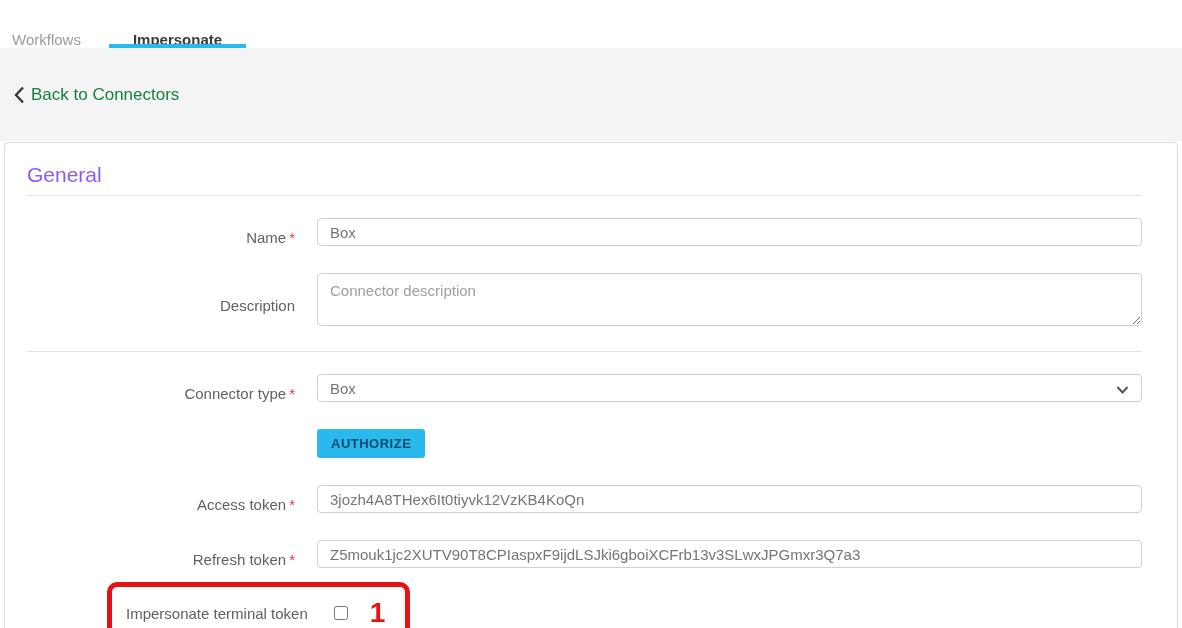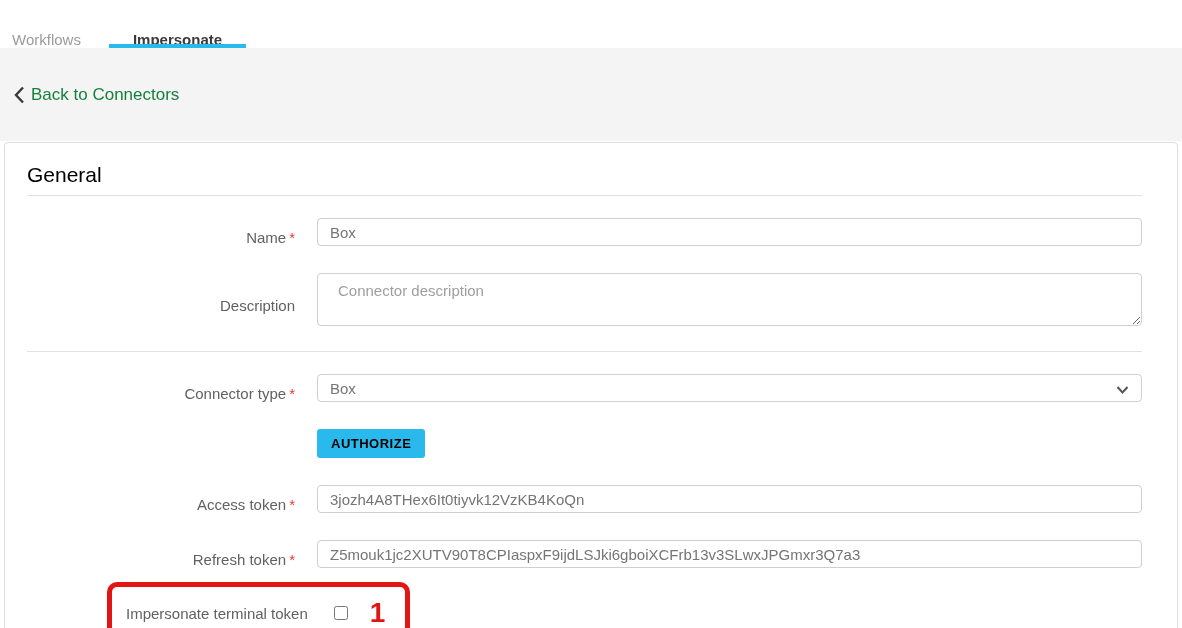--- a/index.html
+++ b/index.html
@@ -21,47 +21,47 @@
   .back-link { display:flex; align-items:center; margin-left:14px; cursor:pointer;
                text-decoration:none; }
   .back-chevron { width:11px; height:18px; margin-right:6px; display:inline-block; }
   .back-text { color:#15803d; font-size:17px; }
 
   
   .panel { position:absolute; left:4px; top:142px; width:1174px; height:520px;
            background:#fff; border:1px solid #ddd; border-radius:4px;
            padding:16px 35px 0 22px; }
 
-  .section-title { font-size:21px; color:#000000; font-weight:400;
+  .section-title { font-size:21px; color:#8b5cf6; font-weight:400;
                    margin:4px 0 8px 0; }
   .rule { border:none; border-top:1px solid #e2e2e2; margin:0 0 16px 0; }
 
   .form-row { display:flex; align-items:flex-end; margin-bottom:21px; }
   .form-row.top-align { align-items:center; }
   .form-label { width:268px; min-width:268px; text-align:right; font-size:15px;
                 color:#616161; padding-right:0; }
   .form-row.top-align .form-label { padding-top:14px; }
   .required { color:#e53935; margin-left:3px; }
   .control { flex:1; margin-left:22px;margin-top:6px; }
 
   .text-input { width:100%; height:28px; border:1px solid #cfcfcf; border-radius:4px;
                 padding:0 12px; font-size:15px; color:#757575; background:#fff;
                 font-family:"Liberation Sans","DejaVu Sans",sans-serif; outline:none; }
   .textarea { width:100%; height:53px; border:1px solid #cfcfcf; border-radius:4px;
-              padding:8px 20px; font-size:15px; color:#757575; resize:both;
+              padding:8px 12px; font-size:15px; color:#757575; resize:both;
               font-family:"Liberation Sans","DejaVu Sans",sans-serif; outline:none; }
   .textarea::placeholder, .text-input::placeholder { color:#9e9e9e; }
 
   .select-box { width:100%; height:28px; border:1px solid #cfcfcf; border-radius:4px;
                 padding:0 12px; font-size:15px; color:#757575; background:#fff;
                 display:flex; align-items:center; justify-content:space-between;
                 cursor:pointer; }
   .select-chevron { width:13px; height:13px; }
 
-  .btn-authorize { display:inline-block; background:#29b9ec; color:#000000;
+  .btn-authorize { display:inline-block; background:#29b9ec; color:#0c4a6e;
                    border:none; border-radius:3px; font-size:13px; font-weight:bold;
                    letter-spacing:0.5px; padding:7px 14px; cursor:pointer;
                    font-family:"Liberation Sans","DejaVu Sans",sans-serif; }
 
   
   .impersonate-row { margin-left:80px; margin-top:-7px; }
   .annotation-box { display:inline-flex; align-items:center;
                     border:5px solid #e41414; border-radius:10px;
                     padding:12px 20px 12px 14px; }
   .impersonate-label { font-size:15px; color:#616161; }

